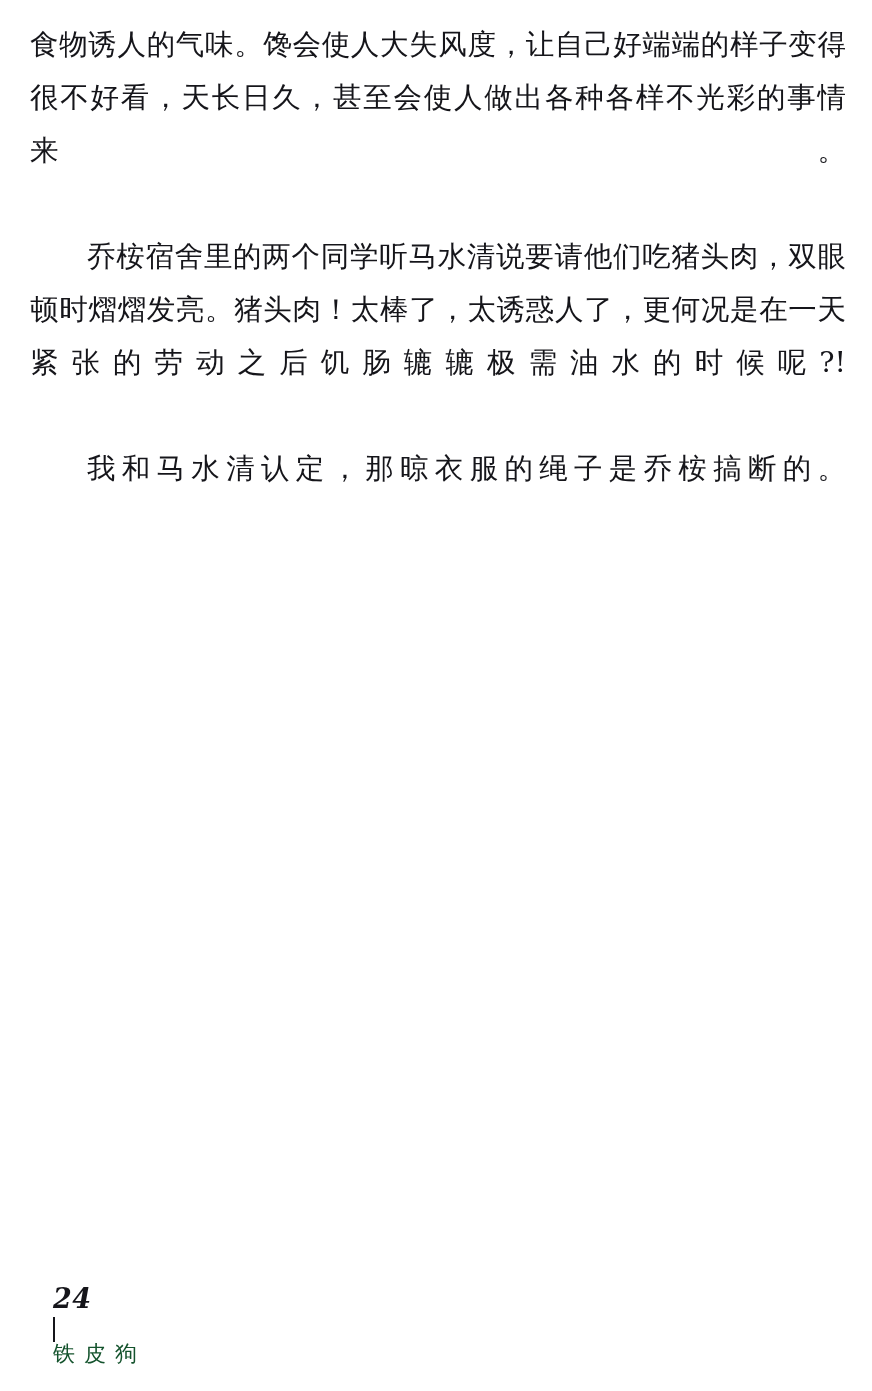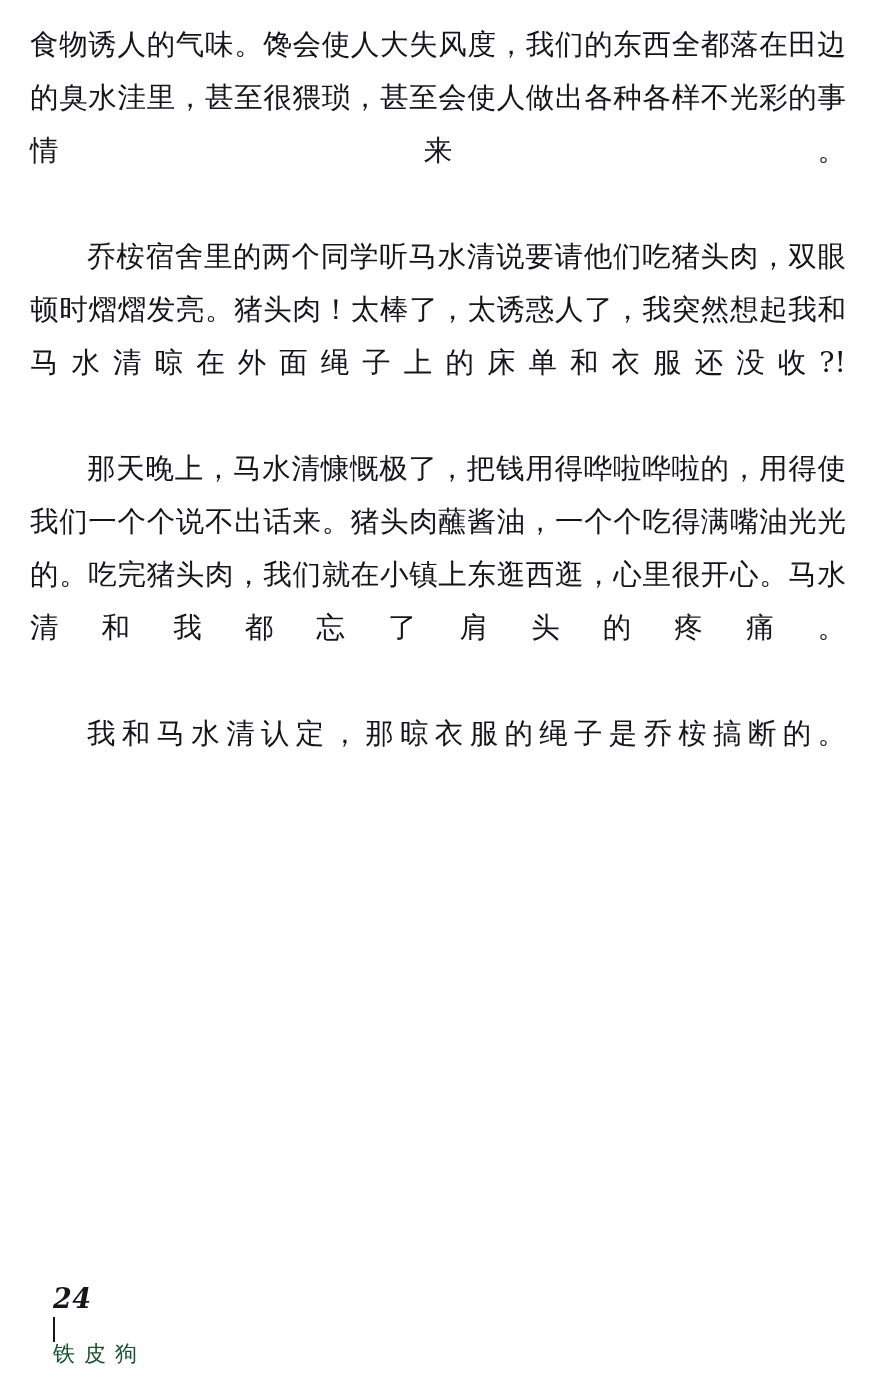--- a/index.html
+++ b/index.html
@@ -84,23 +84,22 @@
     color: #14532d;
     letter-spacing: 9px;
   }
 </style>
 </head>
 <body>
 
 <div class="page">
 
   <div class="text-block">
-    <p class="para no-indent">食物诱人的气味。馋会使人大失风度，我们的东西全都落在田边的臭水洼里，甚至很猥琐，甚至会使人做出各种各样不光彩的事情来。</p>
-    <p class="para">乔桉宿舍里的两个同学听马水清说要请他们吃猪头肉，双眼顿时熠熠发亮。猪头肉！太棒了，太诱惑人了，我突然想起我和马水清晾在外面绳子上的床单和衣服还没收?!</p>
-    <p class="para">那天晚上，马水清慷慨极了，把钱用得哗啦哗啦的，用得使我们一个个说不出话来。猪头肉蘸酱油，一个个吃得满嘴油光光的。吃完猪头肉，我们就在小镇上东逛西逛，心里很开心。马水清和我都忘了肩头的疼痛。</p>
+    <p class="para no-indent">食物诱人的气味。馋会使人大失风度，让自己好端端的样子变得很不好看，天长日久，甚至会使人做出各种各样不光彩的事情来。</p>
+    <p class="para">乔桉宿舍里的两个同学听马水清说要请他们吃猪头肉，双眼顿时熠熠发亮。猪头肉！太棒了，太诱惑人了，更何况是在一天紧张的劳动之后饥肠辘辘极需油水的时候呢?!</p>
     <p class="para">我和马水清认定，那晾衣服的绳子是乔桉搞断的。</p>
 
   </div>
 
   <div class="footer">
     <span class="footer-pageno">24</span>
     <span class="footer-divider"></span>
     <span class="footer-title">铁皮狗</span>
   </div>
 

